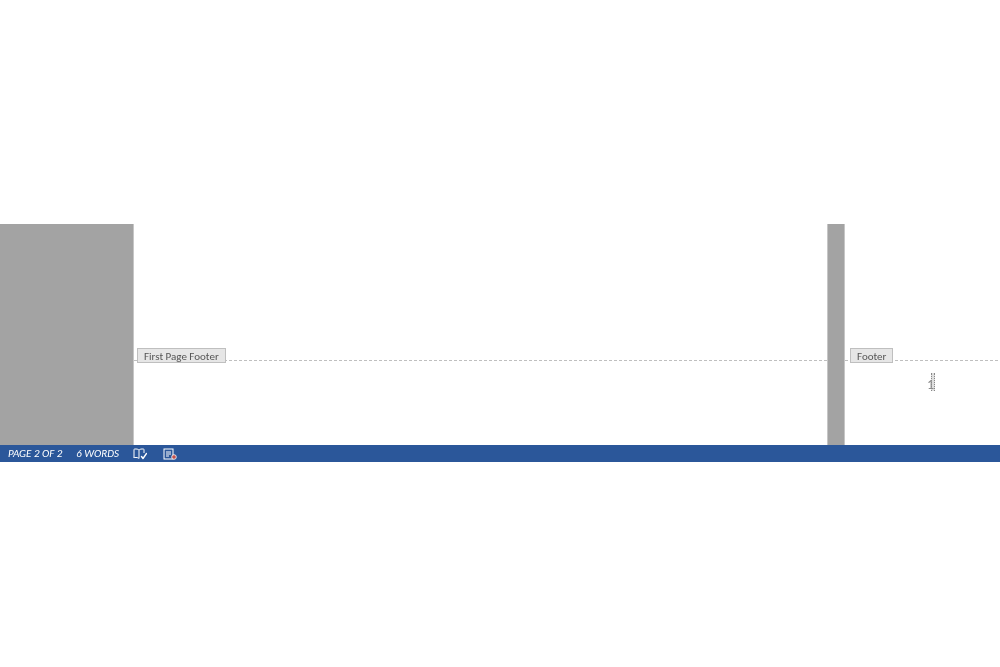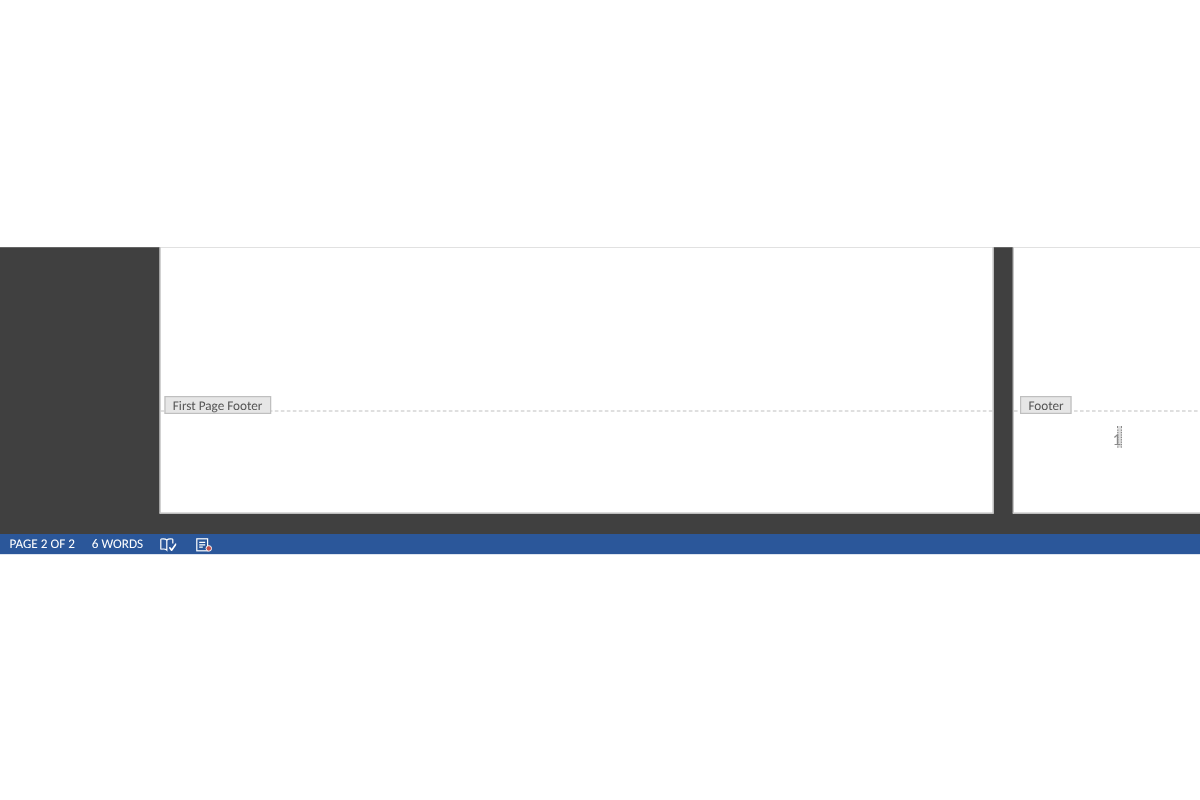--- a/index.html
+++ b/index.html
@@ -12,23 +12,23 @@
       position: relative;
     }
     .top-area {
       position: absolute;
       top: 0; left: 0; right: 0;
       height: 206px;
       background: #ffffff;
     }
     .doc-area {
       position: absolute;
-      top: 206px; left: 0; right: 0;
+      top: 224px; left: 0; right: 0;
       height: 239px;
-      background: #404040;
+      background: #a3a3a3;
     }
     .page {
       position: absolute;
       top: 0;
       background: #ffffff;
       border: 1px solid #c6c6c6;
       border-top: none;
       height: 222px;
     }
     .page.first {
@@ -85,20 +85,21 @@
       align-items: center;
       color: #ffffff;
       font-size: 11px;
     }
     .status-bar .item {
       padding: 0 6px;
       height: 100%;
       display: flex;
       align-items: center;
       cursor: pointer;
+      font-style: italic;
     }
     .status-bar .item.page { position: static; background: transparent; border: none; margin-left: 2px; }
     .status-bar .sep { width: 2px; }
     .icon-box {
       display: inline-flex;
       align-items: center;
       justify-content: center;
       width: 18px; height: 14px;
       color: #ffffff;
     }

